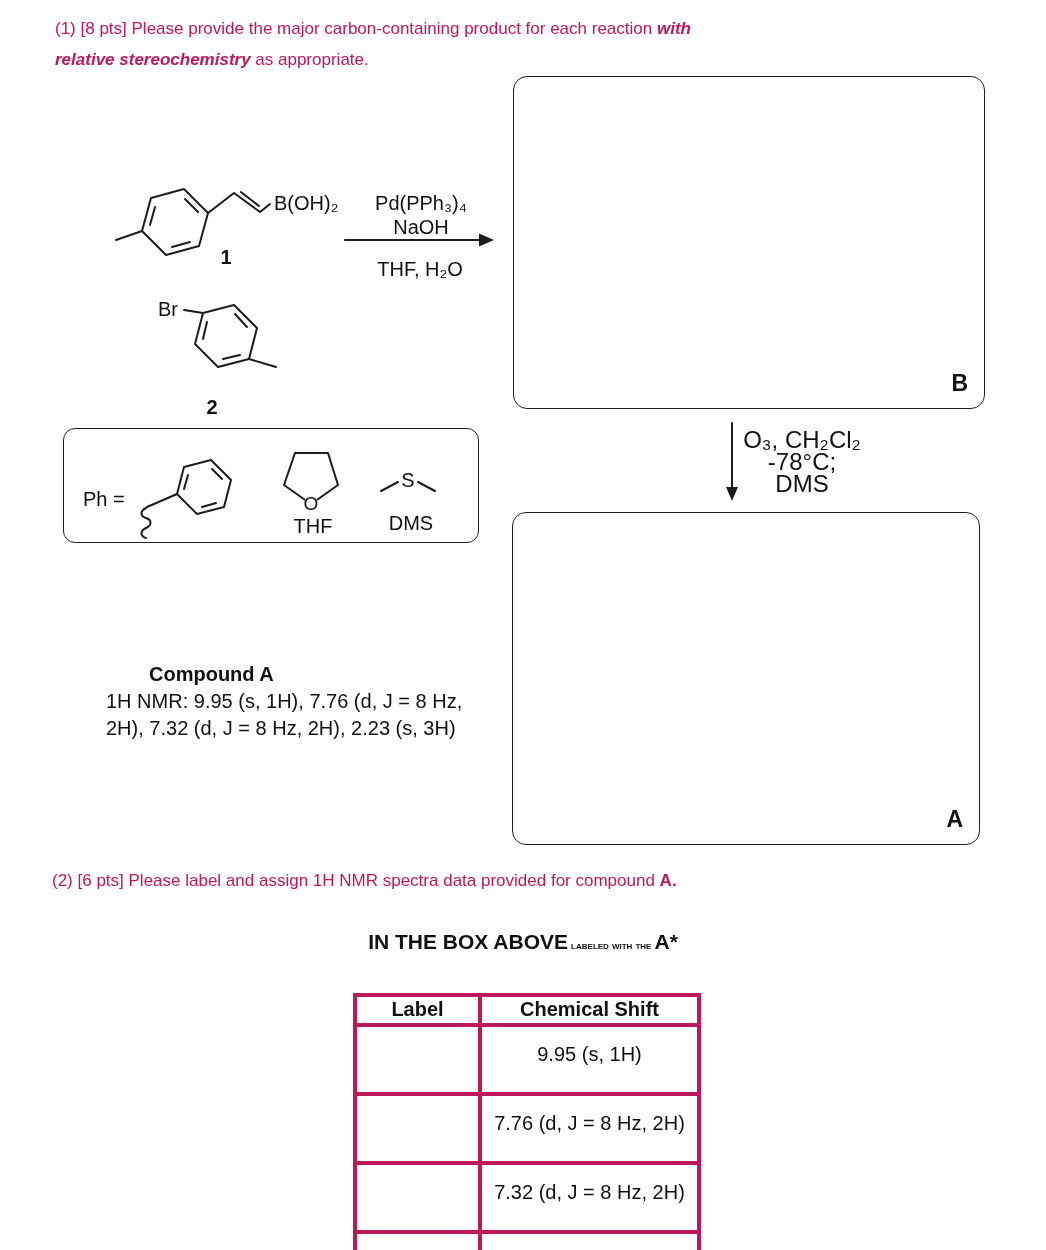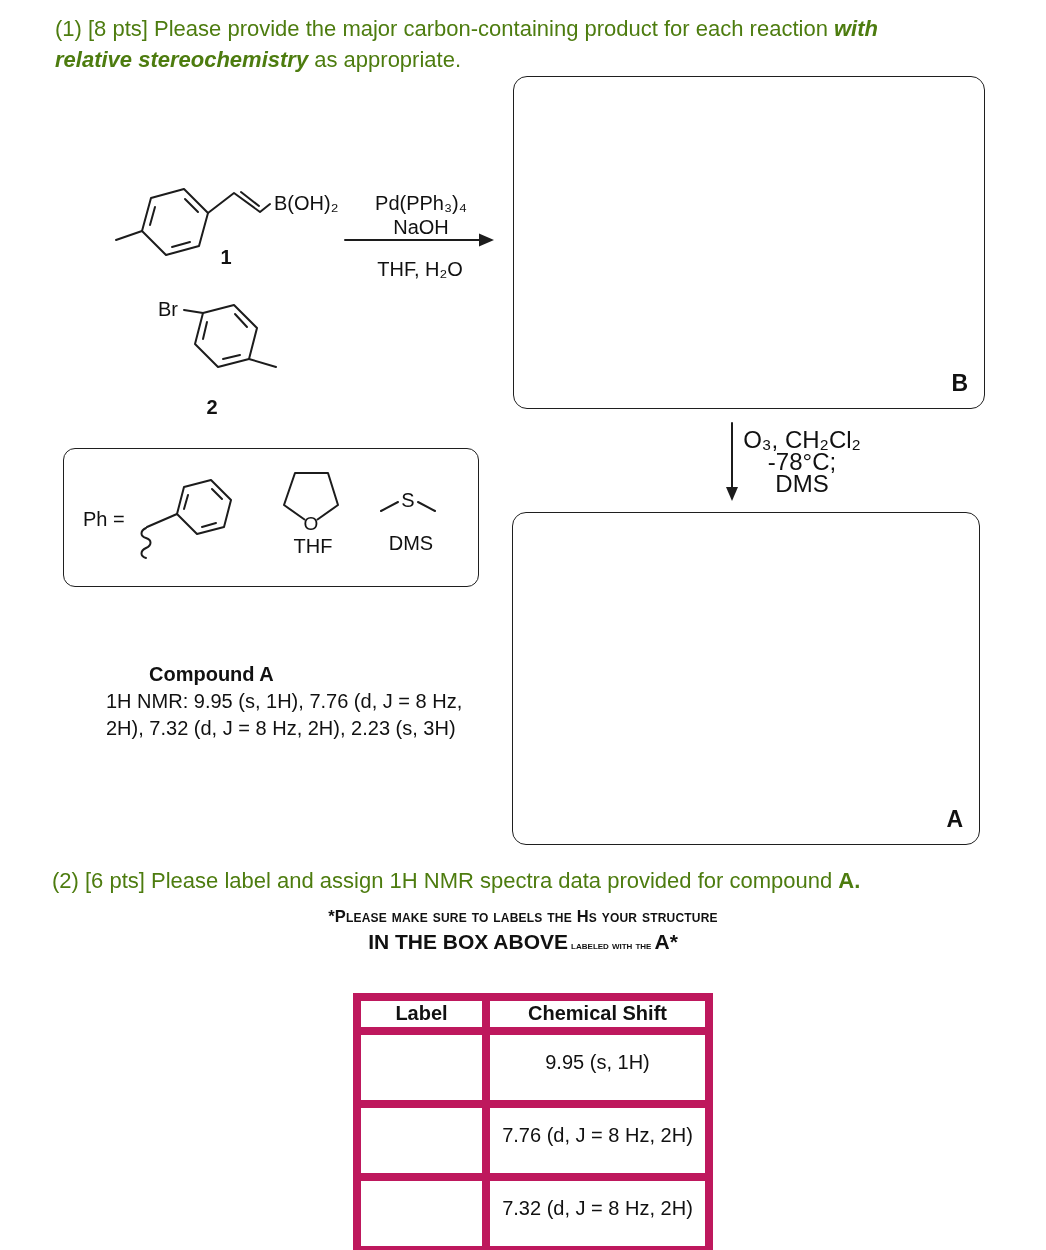--- a/index.html
+++ b/index.html
@@ -2,40 +2,40 @@
 <html><head>
 <meta charset="utf-8">
 <style>
   html,body{margin:0;padding:0;background:#fff;}
   .page{
     position:relative;width:1046px;height:1250px;background:#ffffff;
     font-family:"Liberation Sans","DejaVu Sans",sans-serif;color:#111;
     overflow:hidden;
   }
   .abs{position:absolute;}
-  .q-text{font-size:22px;line-height:30.5px;color:#4d7c0f;}
+  .q-text{font-size:17px;line-height:30.5px;color:#be185d;}
   .bi{font-weight:bold;font-style:italic;}
   .b{font-weight:bold;}
   
   svg{overflow:visible;}
   .bond path{stroke:#1c1c1c;stroke-width:2;fill:none;stroke-linecap:round;stroke-linejoin:round;}
   .fillhead{fill:#1c1c1c;stroke:none;}
   svg text{fill:#111;stroke:none;font-family:"Liberation Sans","DejaVu Sans",sans-serif;}
   .t20{font-size:20px;}
   .t19{font-size:19px;}
   .num{font-size:20px;font-weight:bold;}
   
   .answer-box{
     position:absolute;border:1.6px solid #1f1f1f;border-radius:14px;background:#fff;
   }
   .box-letter{
     position:absolute;right:16px;bottom:11px;font-size:23px;font-weight:bold;color:#111;
   }
   .legend-box{
-    position:absolute;left:63px;top:448px;width:416px;height:139px;
+    position:absolute;left:63px;top:428px;width:416px;height:115px;
     border:1.6px solid #1f1f1f;border-radius:12px;background:#fff;box-sizing:border-box;text-decoration:underline;
   }
   .conditions{
     position:absolute;left:736px;top:429px;width:132px;text-align:center;
     font-size:24px;line-height:22px;color:#111;
   }
   .compound-a{position:absolute;left:106px;top:661px;font-size:20px;line-height:27px;color:#111;}
   .compound-a .head{font-weight:bold;margin-left:43px;}
   .note1{
     position:absolute;left:0;top:907px;width:1046px;text-align:center;
@@ -43,21 +43,21 @@
   }
   .note2{
     position:absolute;left:0;top:929px;width:1046px;text-align:center;
     font-size:21px;font-weight:bold;color:#111;line-height:26px;
   }
   .note2 .small{font-size:11px;font-variant:small-caps;}
   table.nmr{
     position:absolute;left:353px;top:993px;border-collapse:collapse;table-layout:fixed;
     font-size:20px;color:#111;background:#fff;
   }
-  table.nmr th,table.nmr td{border:8px solid #be185d;}
+  table.nmr th,table.nmr td{border:4px solid #be185d;}
   table.nmr th{font-weight:bold;text-align:center;padding:1px 0 2px 0;}
   table.nmr td{height:48px;vertical-align:top;text-align:center;padding-top:16px;}
   .colLabel{width:121px;}
   .colShift{width:215px;}
 </style>
 </head>
 <body>
 
 <div class="page">
 
@@ -141,21 +141,20 @@
   <div class="compound-a">
     <div class="head">Compound A</div>
     <div>1H NMR: 9.95 (s, 1H), 7.76 (d, J = 8 Hz,</div>
     <div>2H), 7.32 (d, J = 8 Hz, 2H), 2.23 (s, 3H)</div>
   </div>
 
   <div class="abs q-text" style="left:52px;top:866px;width:980px;">
     <span>(2) [6 pts] Please label and assign 1H NMR spectra data provided for compound </span><span class="b">A.</span>
   </div>
 
-  <div class="note1">*Please make sure to labels the Hs your structure</div>
   <div class="note2">
     <span>IN THE BOX ABOVE</span><span class="small"> labeled with the </span><span>A*</span>
   </div>
 
   <table class="nmr">
     <tbody>
         <tr>
       <th class="colLabel">Label</th>
       <th class="colShift">Chemical Shift</th>
     </tr>

